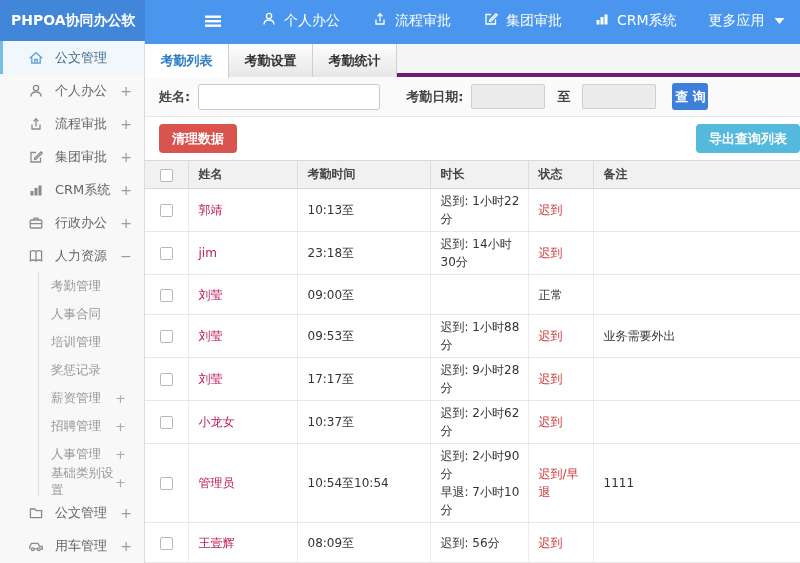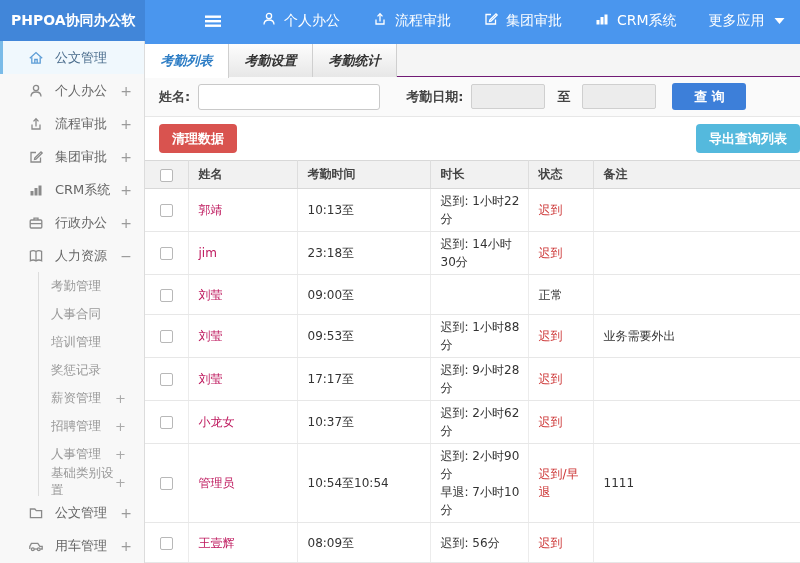--- a/index.html
+++ b/index.html
@@ -33,39 +33,39 @@
   .side-item.active { background: #f0f8fd; border-left: 3px solid #7abbe8;
                padding-left: 25px; color: #4a6c8c; }
   .side-item.active .s-icon { color: #5d9dd6; }
   .side-sub { border-left: 1px solid #ddd; margin-left: 38px; }
   .side-sub .sub-item { height: 28px; display: flex; align-items: center; font-size: 12.5px;
                color: #999; padding: 0 18px 0 12px; cursor: pointer; }
   .side-sub .sub-item .s-label { flex: 1; }
   .side-sub .sub-item .s-expand { color: #aaa; font-size: 13px; }
 
   
-  .tabs { height: 33px; background: #f5f5f5; border-bottom: 1px solid #701a75; display: flex; font-style: italic; }
+  .tabs { height: 33px; background: #f5f5f5; border-bottom: 4px solid #701a75; display: flex; }
   .tab { width: 84px; height: 33px; line-height: 33px; text-align: center; font-size: 13px;
          font-weight: bold; color: #333; cursor: pointer;
          background: linear-gradient(#fdfdfd, #e7e7e7);
          border-right: 1px solid #cfcfcf; }
   .tab:first-child { border-left: none; }
   .tab.active { background: #fff; color: #2d7dc5; height: 34px; }
 
   
   .searchbar { height: 40px; background: #fafafa; border-bottom: 1px solid #e7e7e7;
                display: flex; align-items: center; padding-left: 14px; font-size: 13px;
                color: #444; font-weight: bold; }
   .name-input { width: 182px; height: 26px; border: 1px solid #c9c9c9; border-radius: 3px;
                margin-left: 8px; background: #fff; padding: 0 6px; font-size: 13px; }
   .date-label { margin-left: 26px; }
   .date-input { width: 74px; height: 25px; border: 1px solid #cfcfcf; border-radius: 2px;
                margin-left: 8px; background: #ececec; padding: 0 5px; font-size: 12px; }
   .to-label { margin: 0 4px 0 12px; font-weight: bold; }
-  .query-btn { margin-left: 16px; width: 74px; height: 27px; background: #3d7fd9; color: #fff;
+  .query-btn { margin-left: 16px; width: 36px; height: 27px; background: #3d7fd9; color: #fff;
                border: none; border-radius: 3px; font-size: 13px; font-weight: bold;
                cursor: pointer; font-family: inherit; }
 
   
   .actionbar { padding: 7px 0 7px 14px; display: flex; gap: 9px; background: #fff; justify-content: space-between; }
   .actionbar button { border: none; border-radius: 4px; color: #fff; font-size: 13px;
                font-weight: bold; padding: 0 13px; height: 29px; cursor: pointer;
                font-family: inherit; }
   .btn-clean { background: #d9534f; }
   .btn-export { background: #54b9dd; }

